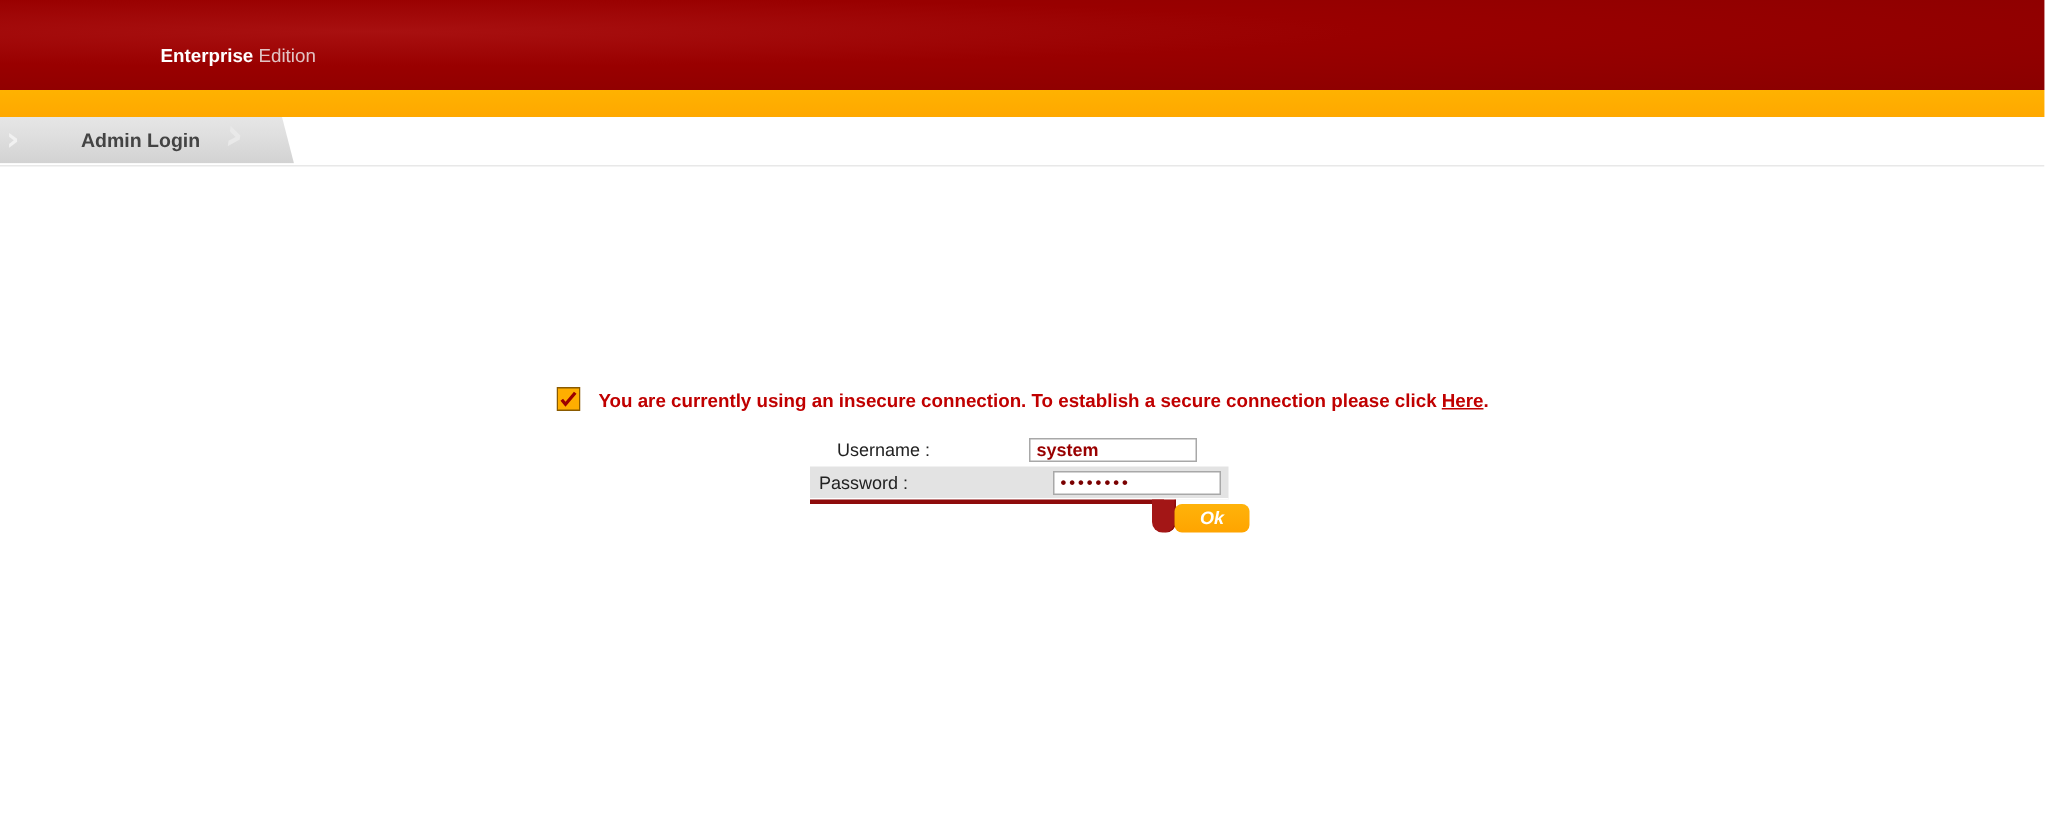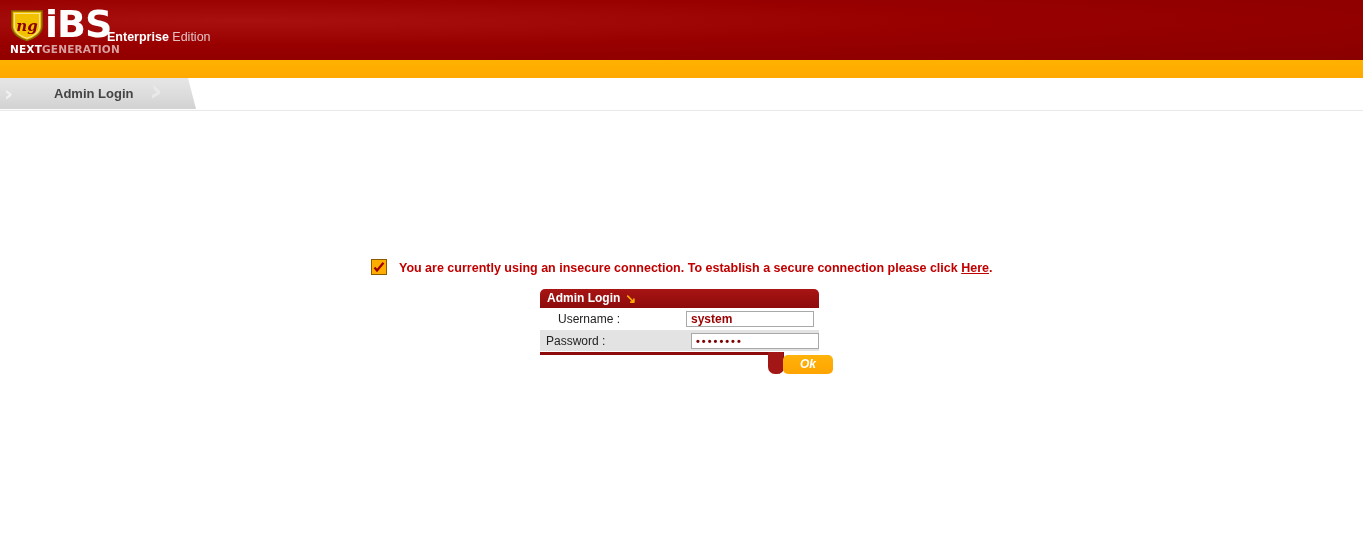--- a/index.html
+++ b/index.html
@@ -222,21 +222,21 @@
   .frow.even { background: #e3e3e3; gap: 28px; }
   .flabel {
     width: 134px;
     padding-left: 6px;
     font-size: 12px;
     color: #222222;
     white-space: nowrap;
     box-sizing: border-box;
   }
   .finput {
-    width: 128px;
+    width: 112px;
     height: 16px;
     border: 1px solid #a8a8a8;
     background: #ffffff;
     font-size: 12px;
     font-weight: bold;
     color: #990000;
     padding: 0 0 0 4px;
     box-sizing: border-box;
     outline: none;
     font-family: "Liberation Sans", sans-serif;
@@ -284,33 +284,20 @@
     cursor: pointer;
     padding: 0;
     font-family: "Liberation Sans", sans-serif;
   }
 </style>
 </head>
 <body>
 
 <div class="header">
 
-  <div class="logo-block">
-    <div class="shield">
-      <svg width="34" height="33" viewBox="0 0 34 33">
-        <path d="M2 2 H32 V17 C32 25 23 30 17 31.5 C11 30 2 25 2 17 Z" fill="#f2c200" stroke="#8a6a00" stroke-width="1.6"></path>
-        <path d="M4.5 4.5 H29.5 V17 C29.5 23.6 22 28 17 29.3 C12 28 4.5 23.6 4.5 17 Z" fill="none" stroke="#ffffff" stroke-width="1.1" opacity="0.55"></path>
-        <text x="17" y="22" text-anchor="middle" font-family="DejaVu Serif, serif" font-size="15" font-style="italic" font-weight="bold" fill="#8a0000">ng</text>
-      </svg>
-    </div>
-    <div class="ibs-text">iBS</div>
-    <div class="nextgen">
-      <span class="nx">NEXT</span><span class="gen">GENERATION</span>
-    </div>
-  </div>
 
   <div class="edition-block">
     <div class="edition-line">
       <span class="strong">Enterprise</span><span class="light"> Edition</span>
     </div>
     <div class="version-line">Version A1.24</div>
   </div>
 
 </div>
 
@@ -331,23 +318,20 @@
         <rect x="0.5" y="0.5" width="15" height="15" fill="#ffae00" stroke="#8a5a00" stroke-width="1"></rect>
         <path d="M3.5 8.5 L6 11.5 L12.5 3.8" fill="none" stroke="#9c0000" stroke-width="2.2"></path>
       </svg>
     </span>
     <span class="warn-text"><span>You are currently using an insecure connection. To establish a secure connection please click </span><a class="warn-link">Here</a><span>.</span></span>
   </span>
 </div>
 
 <div class="panel">
 
-  <div class="panel-head">
-    <span class="panel-title">Admin Login</span><span class="panel-arrow">↘</span>
-  </div>
 
   <div class="frow odd">
     <span class="flabel">Username :</span>
     <input class="finput" type="text" value="system" style="">
   </div>
 
   <div class="frow even">
     <span class="flabel">Password :</span>
     <input class="finput pwd" type="text" value="••••••••" style="">
   </div>

